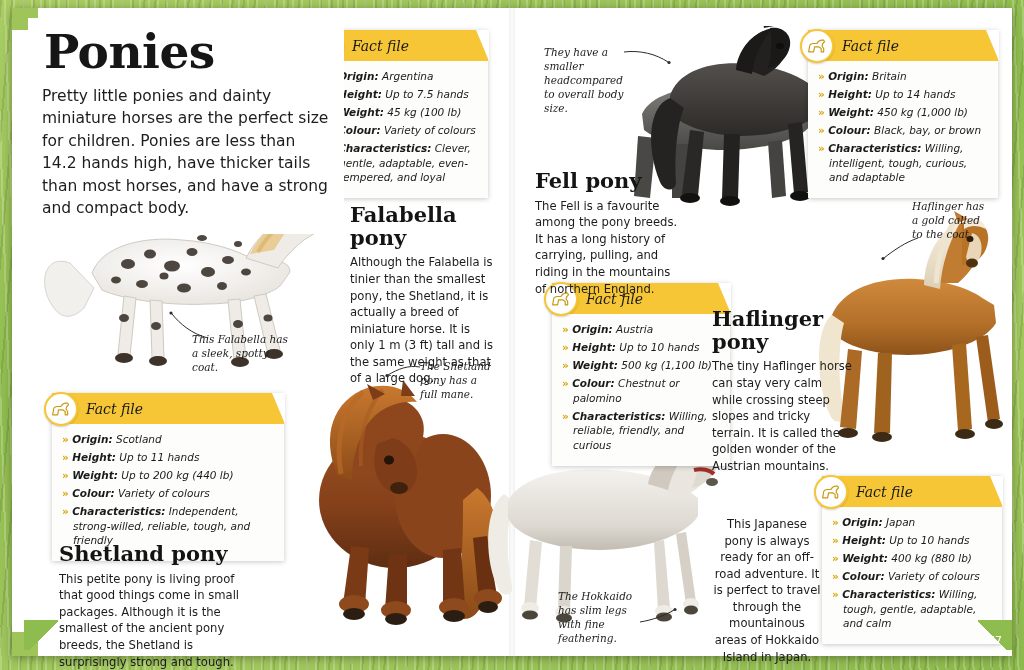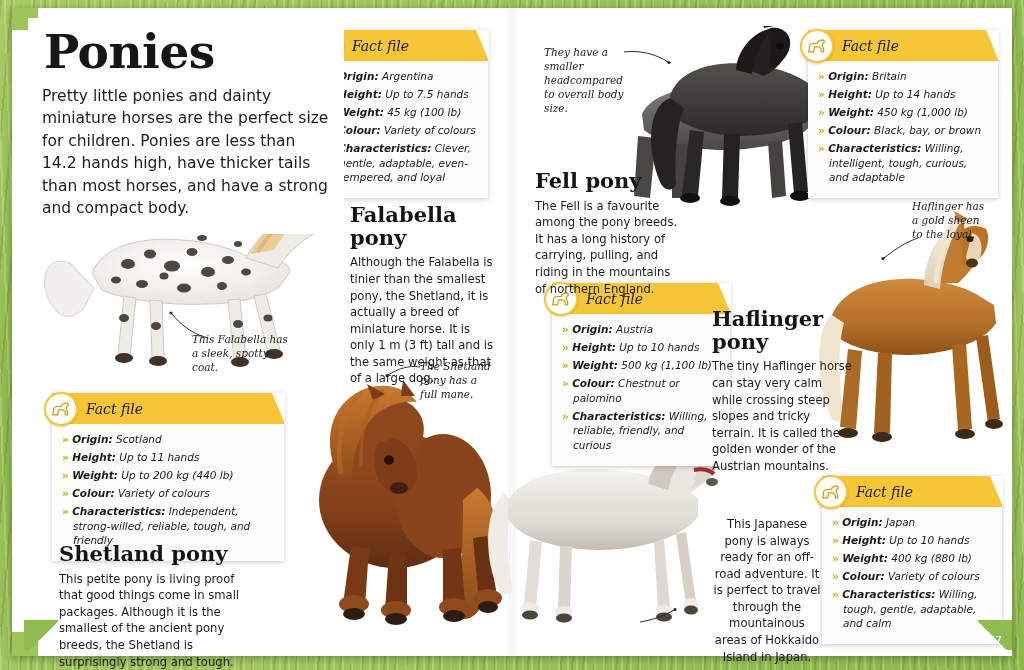--- a/index.html
+++ b/index.html
@@ -569,28 +569,29 @@
     </div>
 
     <div class="callout" style="left:532px; top:38px; width:86px;">They have a smaller headcompared to overall body size.</div>
     <div class="leader" style="left:610px; top:38px; width:58px; height:34px;">
       <svg width="58" height="34">
           <path d="M2 6 C18 4, 34 8, 46 16" stroke="#2b2b2b" stroke-width="1" fill="none"></path>
           <circle cx="47" cy="16.5" r="1.6" fill="#2b2b2b"></circle>
         </svg>
     </div>
 
-    <div class="callout" style="left:900px; top:192px; width:76px;">Haflinger has a gold sheen to the loyal.</div>
+    <div class="callout" style="left:900px; top:192px; width:76px;">Haflinger has a gold called to the coat.</div>
     <div class="leader" style="left:862px; top:222px; width:48px; height:34px;">
       <svg width="48" height="34">
           <path d="M44 8 C32 12, 20 20, 10 28" stroke="#2b2b2b" stroke-width="1" fill="none"></path>
           <circle cx="9" cy="28.5" r="1.6" fill="#2b2b2b"></circle>
         </svg>
     </div>
 
+    <div class="callout" style="left:546px; top:582px; width:86px;">The Hokkaido has slim legs with fine feathering.</div>
     <div class="leader" style="left:626px; top:596px; width:44px; height:26px;">
       <svg width="44" height="26">
           <path d="M2 18 C14 16, 26 12, 36 6" stroke="#2b2b2b" stroke-width="1" fill="none"></path>
           <circle cx="37" cy="5.5" r="1.6" fill="#2b2b2b"></circle>
         </svg>
     </div>
 
     <div class="folio folio-left">76</div>
     <div class="folio folio-right">77</div>
   </div>

